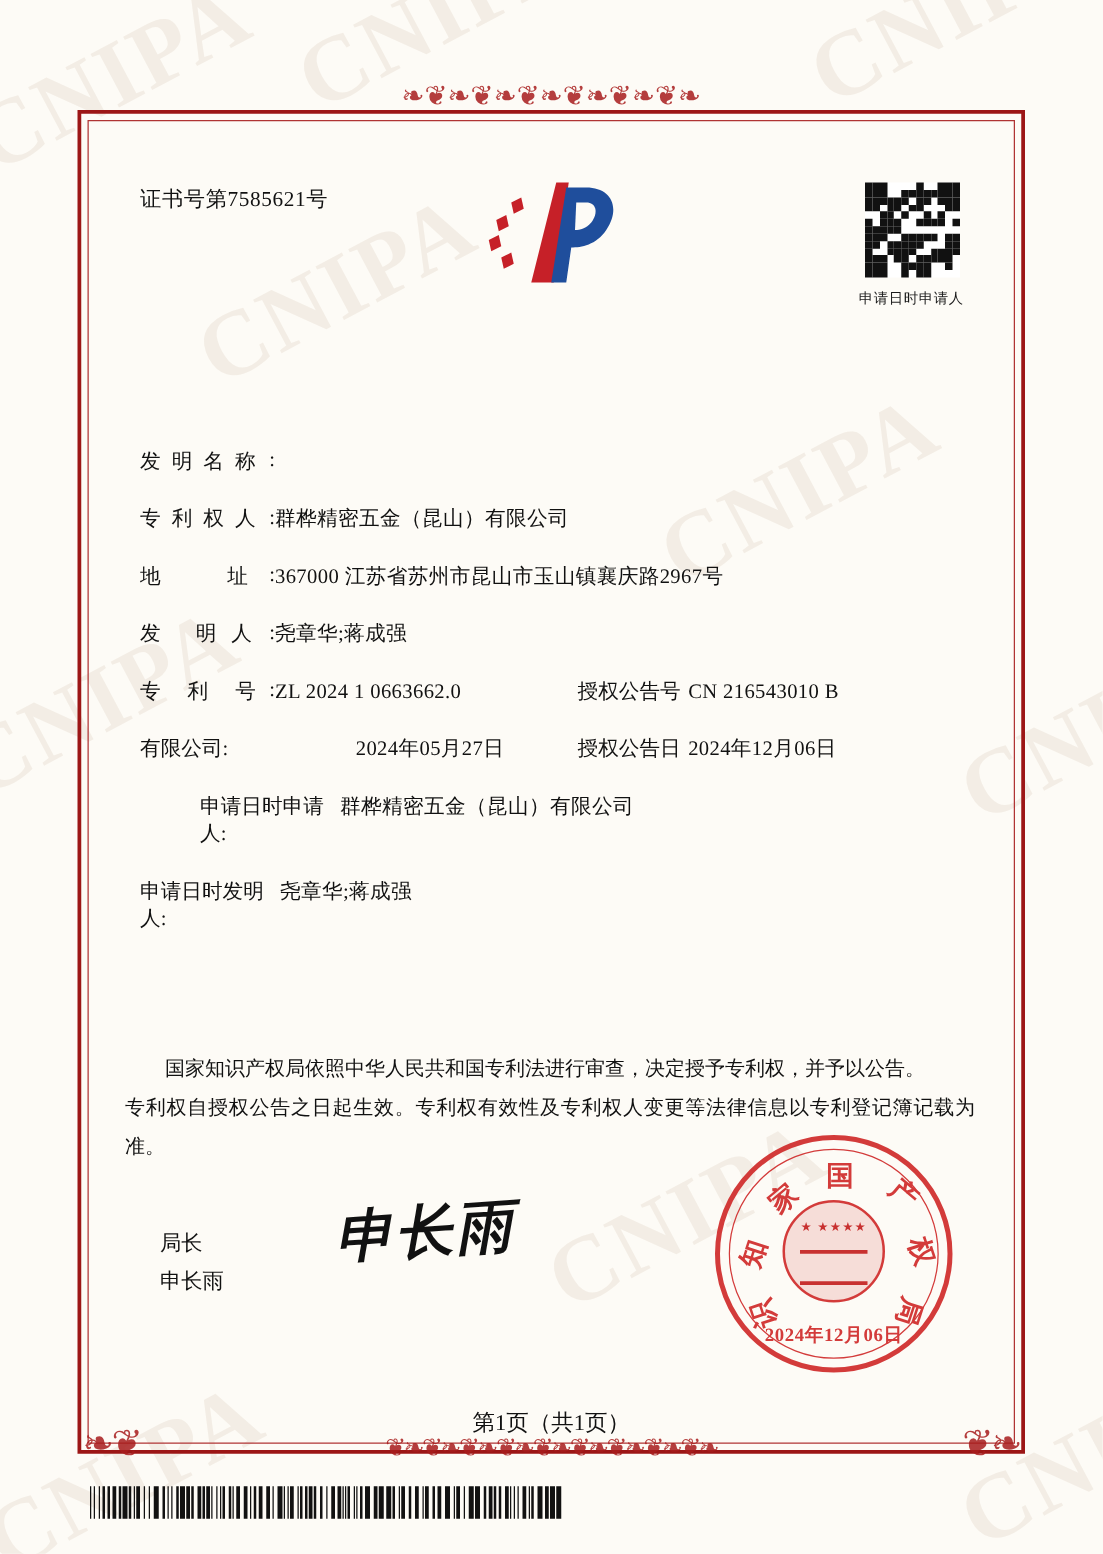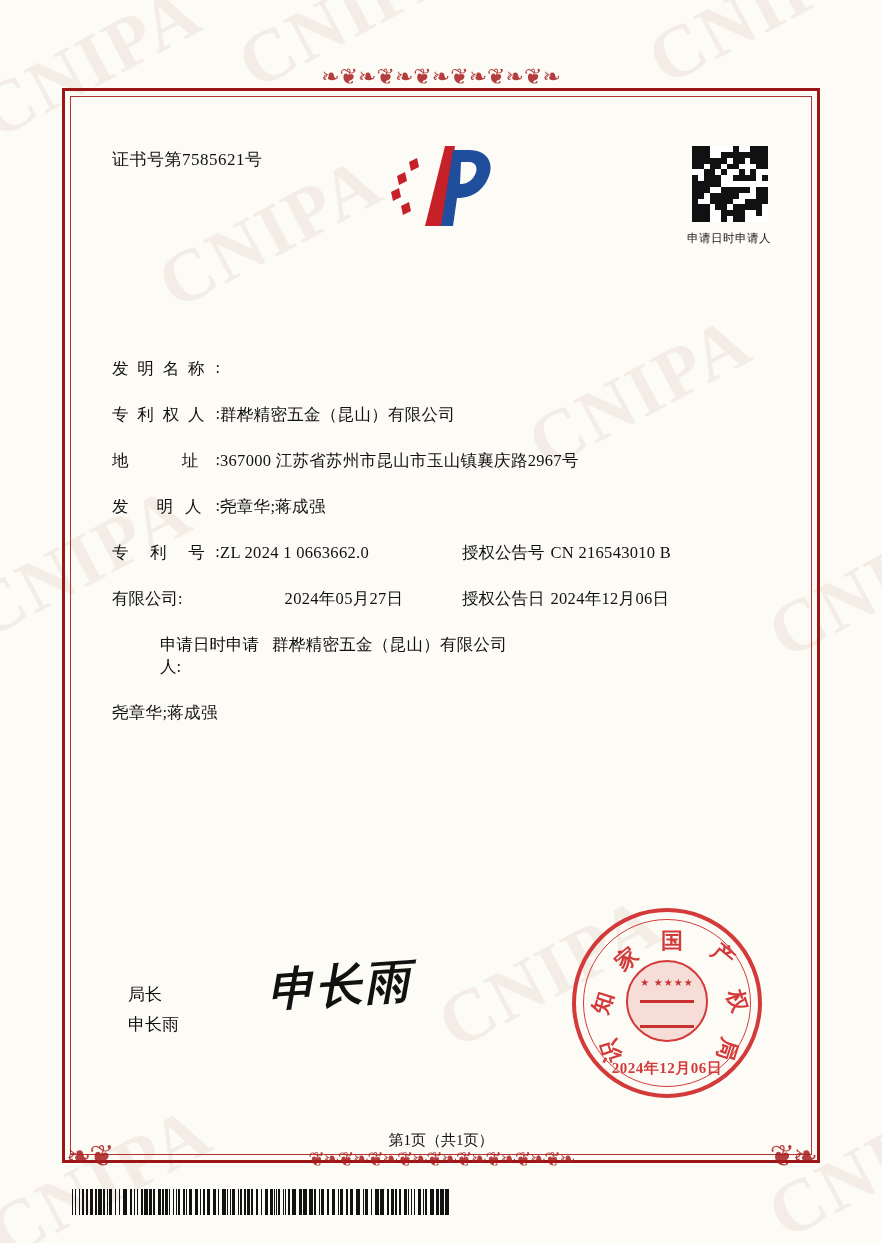--- a/index.html
+++ b/index.html
@@ -261,21 +261,21 @@
     color: #d02b2b;
     white-space: nowrap;
     letter-spacing: .5px;
   }
 
   
   .page-num {
     position: absolute;
     left: 0; right: 0; bottom: 93px;
     text-align: center;
-    font-size: 15px;
+    font-size: 18px;
     color: #111;
   }
   .barcode {
     position: absolute;
     left: 72px; bottom: 28px;
     height: 26px;
     width: 380px;
     display: flex;
     align-items: flex-end;
     gap: 0;
@@ -571,25 +571,30 @@
         <div class="val" style="margin-left:6px;"><span>2024年12月06日</span></div>
       </div>
     </div>
 
     <div class="row">
       <div class="lbl nospread" style="width:112px;flex:0 0 112px;margin-left:48px;"><span>申请日时申请人</span>:</div>
       <div class="val">群桦精密五金（昆山）有限公司</div>
     </div>
 
     <div class="row">
+      <div class="lbl nospread" style="width:112px;flex:0 0 112px;"><span>申请日时发明人</span>:</div>
       <div class="val">尧章华;蒋成强</div>
     </div>
 
   </div>
 
+  <div class="para">
+    <p class="indent">国家知识产权局依照中华人民共和国专利法进行审查，决定授予专利权，并予以公告。</p>
+    <p>专利权自授权公告之日起生效。专利权有效性及专利权人变更等法律信息以专利登记簿记载为准。</p>
+  </div>
 
   <div class="sig-label">
     <div>局长</div>
     <div>申长雨</div>
   </div>
   <div class="sig-script">申长雨</div>
 
   <div class="seal">
     <div class="seal-ring"></div>
     <div class="seal-emblem">

